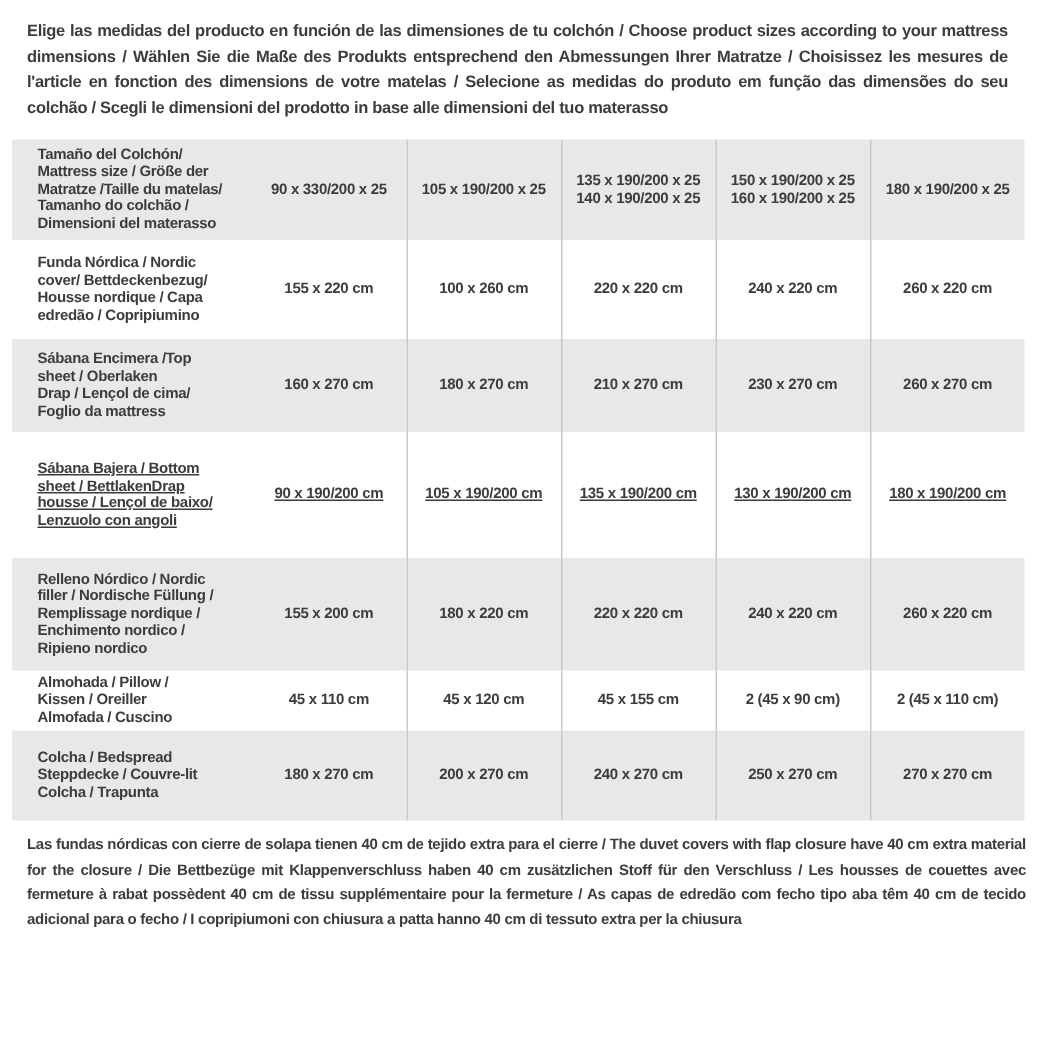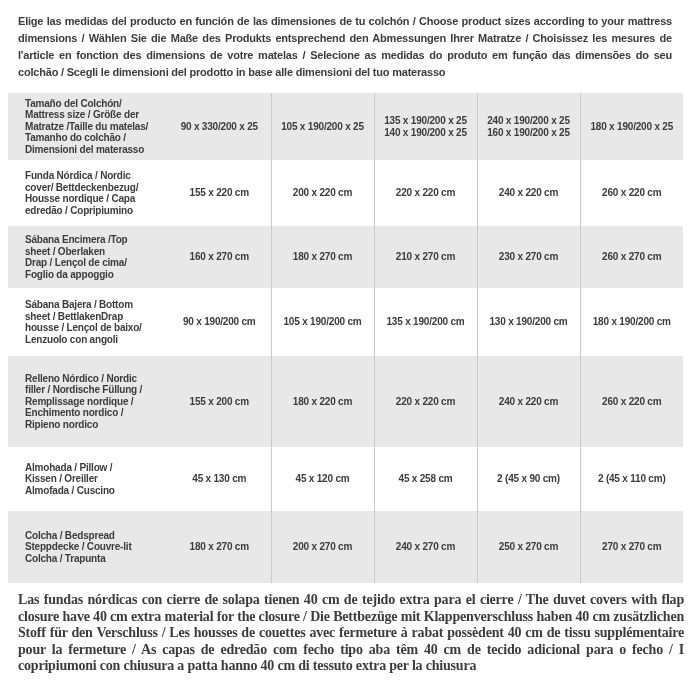--- a/index.html
+++ b/index.html
@@ -45,32 +45,31 @@
     text-align:left;
     padding-left:17px;
     padding-right:4px;
   }
   td.val{text-align:center;}
   td.sep{border-left:1px solid var(--divider);}
   tr.alt td{background:var(--row-alt);}
   tr.r1 td{height:67px;}
   tr.r2 td{height:66px;}
   tr.r3 td{height:62px;}
-  tr.r4 td{height:68px;}
-  tr.r5 td{height:91px;}
-  tr.r6 td{height:64px;}
-  tr.r7 td{height:72px;}
+  tr.r4 td{height:84px;text-decoration:underline;}
+  tr.r5 td{height:75px;}
+  tr.r6 td{height:40px;}
+  tr.r7 td{height:60px;}
   tr.r8 td{height:70px;}
   .footnote{
     margin:9px 16px 12px 18px;
-    font-size:14px;
+    font-size:10px;
     line-height:16.5px;
     text-align:justify;
     letter-spacing:-0.2px;
-    font-family:Liberation Serif, serif;
   }
 </style>
 </head>
 <body>
 
 <div class="intro">Elige las medidas del producto en función de las dimensiones de tu colchón / Choose product sizes according to your mattress dimensions / Wählen Sie die Maße des Produkts entsprechend den Abmessungen Ihrer Matratze / Choisissez les mesures de l'article en fonction des dimensions de votre matelas / Selecione as medidas do produto em função das dimensões do seu colchão / Scegli le dimensioni del prodotto in base alle dimensioni del tuo materasso</div>
 
 <table class="size-table">
   <colgroup>
     <col class="c-label">
@@ -84,40 +83,40 @@
     <tr class="r1 alt">
       <td class="lbl">Tamaño del Colchón/
 Mattress size / Größe der
 Matratze /Taille du matelas/
 Tamanho do colchão /
 Dimensioni del materasso</td>
       <td class="val">90 x 330/200 x 25</td>
       <td class="val sep">105 x 190/200 x 25</td>
       <td class="val sep">135 x 190/200 x 25
 140 x 190/200 x 25</td>
-      <td class="val sep">240 x 190/200 x 25
+      <td class="val sep">150 x 190/200 x 25
 160 x 190/200 x 25</td>
       <td class="val sep">180 x 190/200 x 25</td>
     </tr>
     <tr class="r2">
       <td class="lbl">Funda Nórdica /  Nordic
 cover/ Bettdeckenbezug/
 Housse nordique  / Capa
 edredão / Copripiumino</td>
       <td class="val">155 x 220 cm</td>
-      <td class="val sep">200 x 220 cm</td>
+      <td class="val sep">100 x 260 cm</td>
       <td class="val sep">220 x 220 cm</td>
       <td class="val sep">240 x 220 cm</td>
       <td class="val sep">260 x 220 cm</td>
     </tr>
     <tr class="r3 alt">
       <td class="lbl">Sábana Encimera /Top
 sheet / Oberlaken
 Drap / Lençol de cima/
-Foglio da appoggio</td>
+Foglio da mattress</td>
       <td class="val">160 x 270 cm</td>
       <td class="val sep">180 x 270 cm</td>
       <td class="val sep">210 x 270 cm</td>
       <td class="val sep">230 x 270 cm</td>
       <td class="val sep">260 x 270 cm</td>
     </tr>
     <tr class="r4">
       <td class="lbl">Sábana Bajera / Bottom
 sheet / BettlakenDrap
 housse / Lençol de baixo/
@@ -137,23 +136,23 @@
       <td class="val">155 x 200 cm</td>
       <td class="val sep">180 x 220 cm</td>
       <td class="val sep">220 x 220 cm</td>
       <td class="val sep">240 x 220 cm</td>
       <td class="val sep">260 x 220 cm</td>
     </tr>
     <tr class="r6">
       <td class="lbl">Almohada  / Pillow /
 Kissen / Oreiller
 Almofada / Cuscino</td>
-      <td class="val">45 x 130 cm</td>
+      <td class="val">45 x 110 cm</td>
       <td class="val sep">45 x 120 cm</td>
-      <td class="val sep">45 x 258 cm</td>
+      <td class="val sep">45 x 155 cm</td>
       <td class="val sep">2 (45 x 90 cm)</td>
       <td class="val sep">2 (45 x 110 cm)</td>
     </tr>
     <tr class="r7 alt">
       <td class="lbl">Colcha / Bedspread
 Steppdecke / Couvre-lit
 Colcha / Trapunta</td>
       <td class="val">180 x 270 cm</td>
       <td class="val sep">200 x 270 cm</td>
       <td class="val sep">240 x 270 cm</td>

